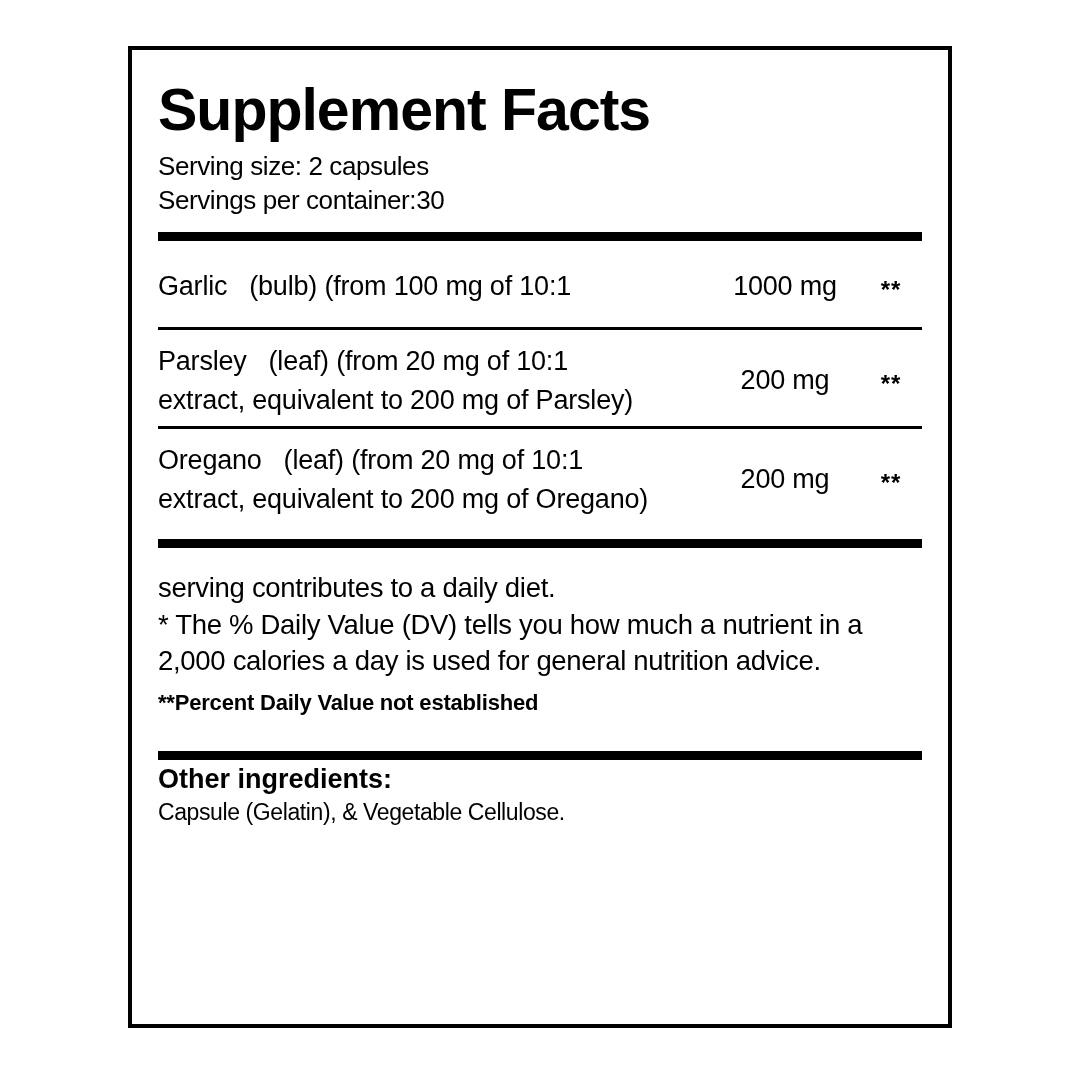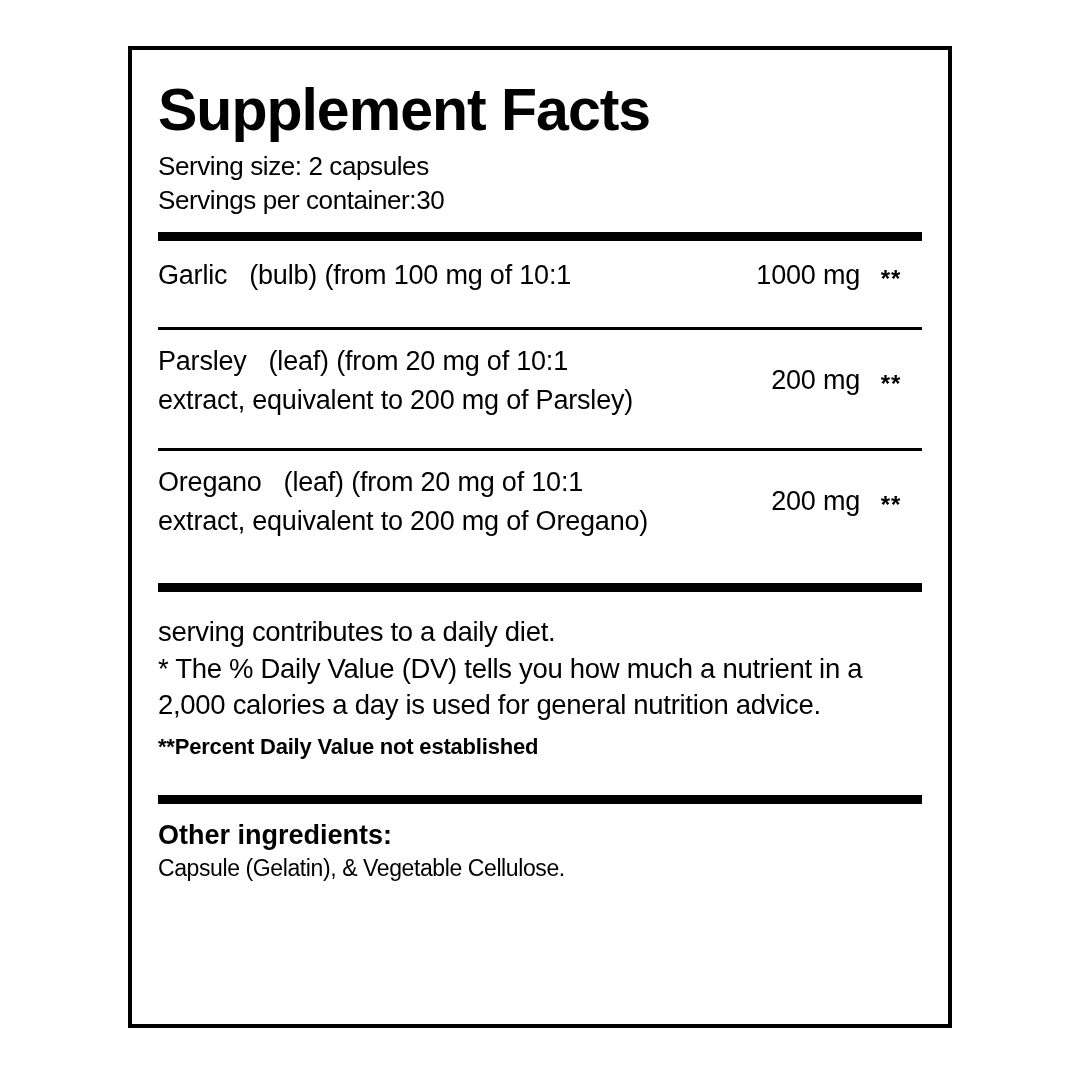--- a/index.html
+++ b/index.html
@@ -55,38 +55,38 @@
   }
   .rule-thin {
     height: 3px;
     background: #000;
     margin: 0;
   }
 
   .nutrient-row {
     display: flex;
     align-items: center;
-    padding: 12px 0 28px 0;
+    padding: 12px 0 6px 0;
     min-height: 86px;
     box-sizing: border-box;
   }
   .nutrient-name {
     flex: 1 1 auto;
     font-size: 27px;
     line-height: 1.45;
     letter-spacing: -0.2px;
     padding-right: 8px;
   }
   .nutrient-name .nm {
     white-space: nowrap;
   }
   .nutrient-amount {
     width: 150px;
     flex: 0 0 150px;
-    text-align: right;
+    text-align: center;
     font-size: 27px;
     letter-spacing: -0.2px;
   }
   .nutrient-dv {
     width: 62px;
     flex: 0 0 62px;
     text-align: center;
     font-size: 24px;
     font-weight: bold;
     letter-spacing: 1px;
@@ -109,21 +109,21 @@
     margin-top: 8px !important;
   }
 
   .rule-thick-2 {
     height: 9px;
     background: #000;
     margin: 34px 0 0 0;
   }
 
   .other {
-    padding-top: 16px;
+    padding-top: 4px;
   }
   .other-title {
     font-weight: bold;
     font-size: 27px;
     letter-spacing: 0px;
     margin-bottom: 4px;
   }
   .other-body {
     font-size: 23px;
     letter-spacing: -0.4px;

